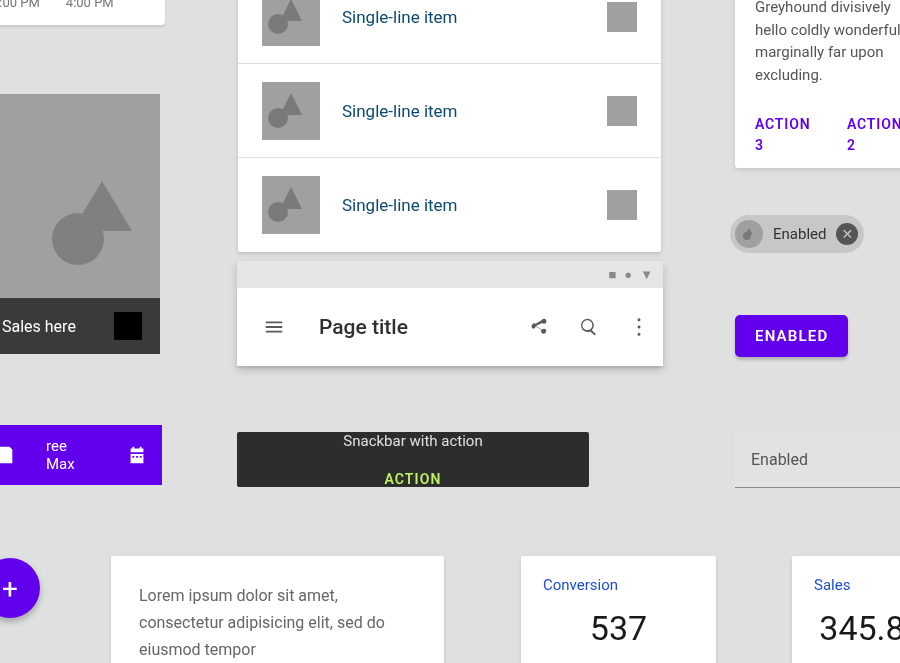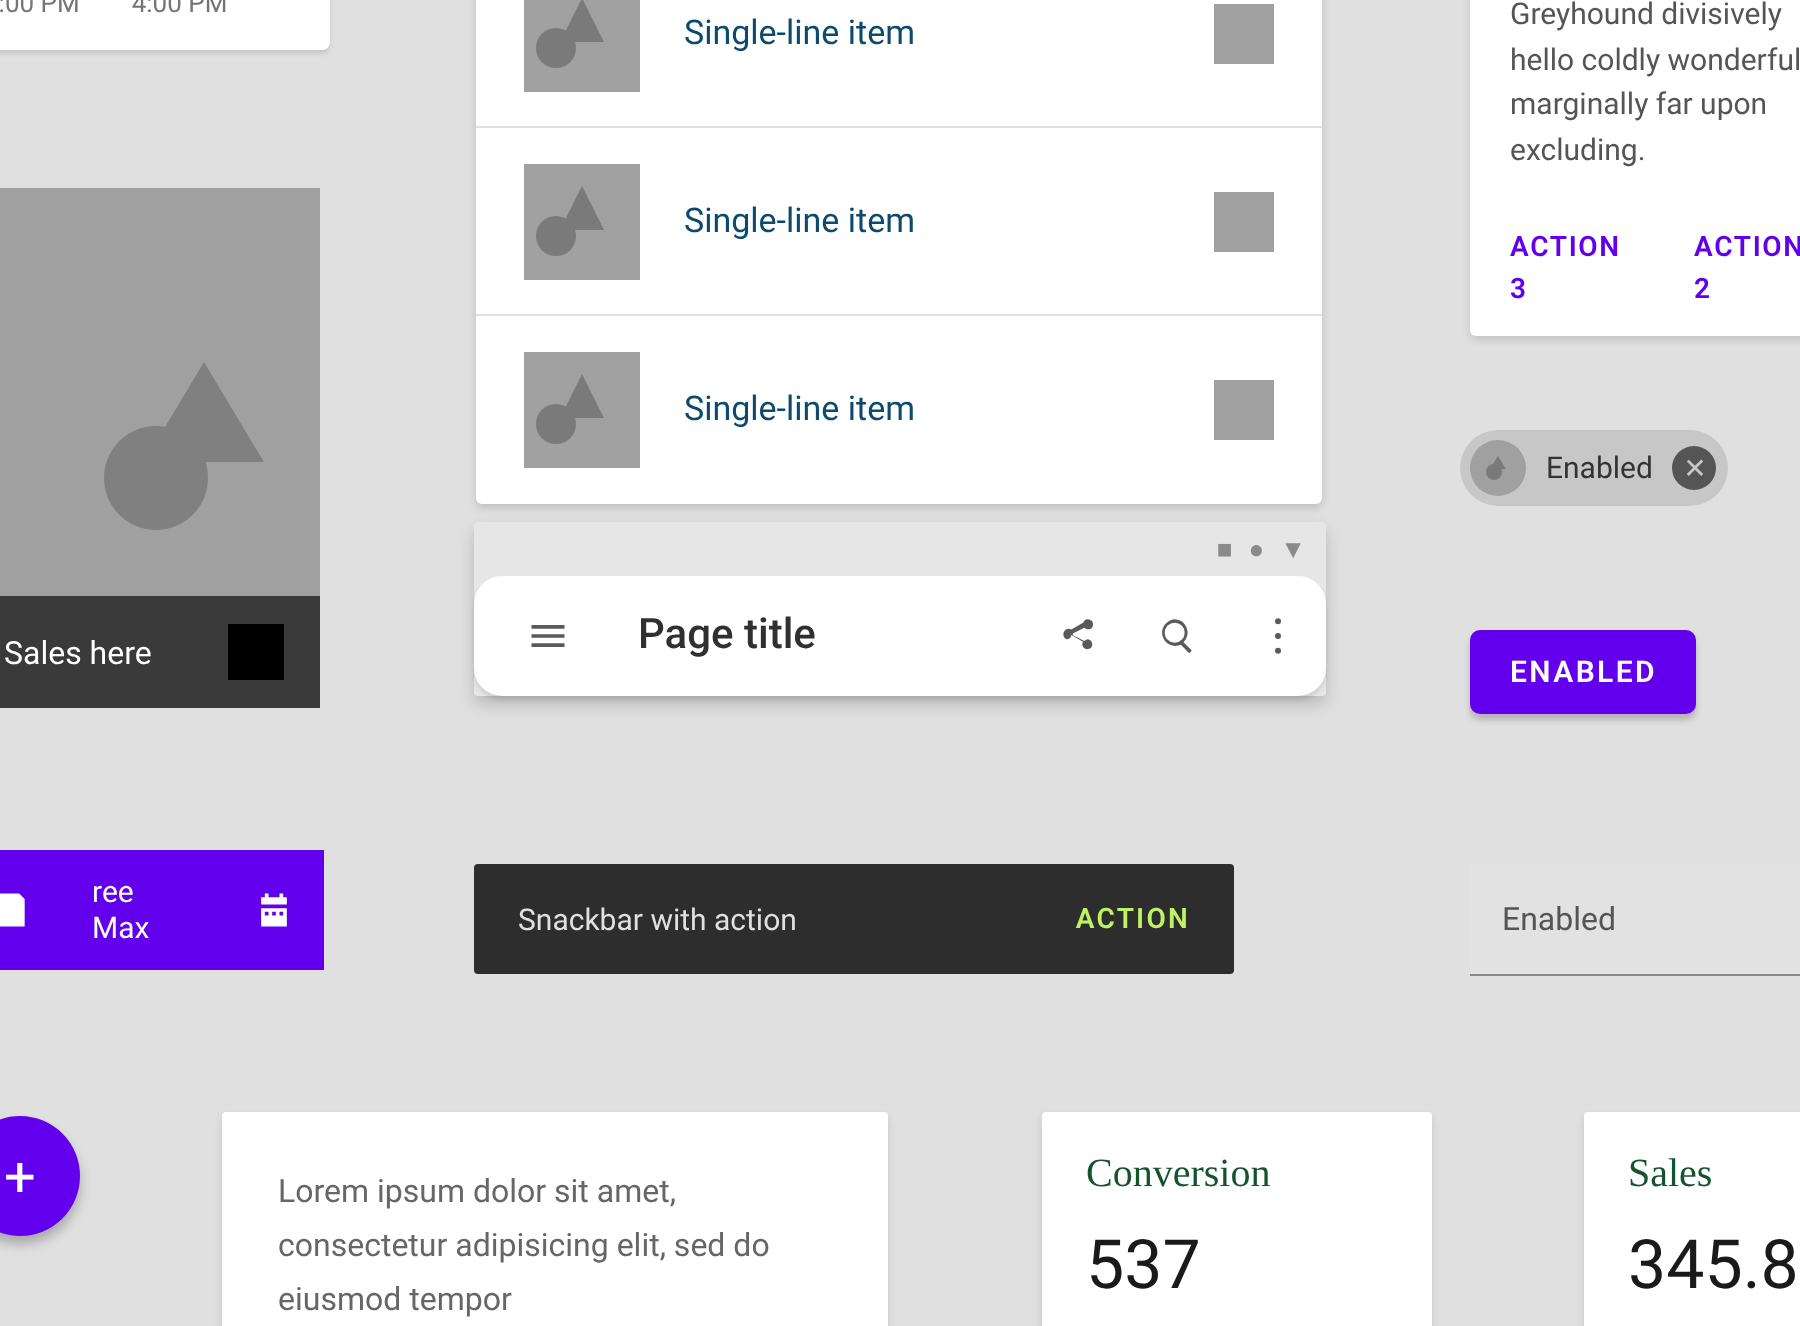--- a/index.html
+++ b/index.html
@@ -61,33 +61,32 @@
   .purple-bar .icon { display:inline-flex; }
 
   
   .appbar-card {
     position:absolute; left:237px; top:261px; width:426px; background:#e6e6e6;
     box-shadow:0 4px 8px rgba(0,0,0,0.18); border-radius:2px;
   }
   .appbar-top { height:27px; display:flex; justify-content:flex-end; align-items:center; gap:8px; padding:0 10px; }
   .appbar-top span { color:#8a8a8a; font-size:13px; }
   .appbar-body {
-    height:60px; background:#fff; display:flex; align-items:center; padding:0 6px 0 18px;
+    height:78px; background:#fff; display:flex; align-items:center; padding:0 6px 0 18px;
     box-shadow: 0 2px 2px rgba(0,0,0,0.1);
-    border-radius: 14px;
   }
   .appbar-title { font-size:21px; font-weight:500; margin-left:26px; flex:1; color:#303030; }
   .appbar-icon { color:#5a5a5a; display:inline-flex; padding:8px; cursor:pointer; }
   .appbar-icons { display:flex; gap:14px; }
 
   
   .snackbar {
-    position:absolute; left:237px; top:432px; width:380px; height:55px; background:#2d2d2d;
+    position:absolute; left:237px; top:432px; width:352px; height:55px; background:#2d2d2d;
     display:flex; align-items:center; justify-content:space-between; padding:0 22px;
-    color:#e0e0e0; font-size:15px; border-radius:2px;
+    color:#e0e0e0; font-size:15px; border-radius:2px;flex-direction:column;
   }
   .snackbar .action { color:#bef264; font-weight:600; letter-spacing:0.08em; font-size:14px; }
 
   
   .dialog-card {
     position:absolute; left:735px; top:-22px; width:200px; background:#fff;
     box-shadow:0 2px 5px rgba(0,0,0,0.12); border-radius:3px; padding:18px 20px 12px;
     font-size:15px; color:#555; line-height:1.5;
   }
   .dialog-actions { margin-top:28px; display:flex; gap:24px; font-weight:600; letter-spacing:0.06em; font-size:14px; color:#6200ee; }
@@ -127,22 +126,22 @@
     box-shadow:0 2px 4px rgba(0,0,0,0.12); padding:26px 28px; font-size:16px; color:#666; line-height:1.7;
   }
 
   
   .stat-card {
     position:absolute; top:556px; background:#fff; border-radius:2px; box-shadow:0 2px 4px rgba(0,0,0,0.12);
     padding:20px 22px;
   }
   .stat-card.c1 { left:521px; width:195px; }
   .stat-card.c2 { left:792px; width:140px; }
-  .stat-label { font-size:20px; color:#14532d; margin-bottom:14px;font-family:Liberation Serif, serif; }
-  .stat-value { font-size:34px; font-weight:400; color:#1a1a1a; }
+  .stat-label { font-size:15px; color:#1d4ed8; margin-bottom:14px; }
+  .stat-value { font-size:34px; font-weight:400; color:#1a1a1a;text-align:center; }
 
   svg { display:block; }
 </style>
 </head>
 <body>
 
 <div class="time-card">
   <span>2:00 PM</span>
   <span>4:00 PM</span>
 </div>

